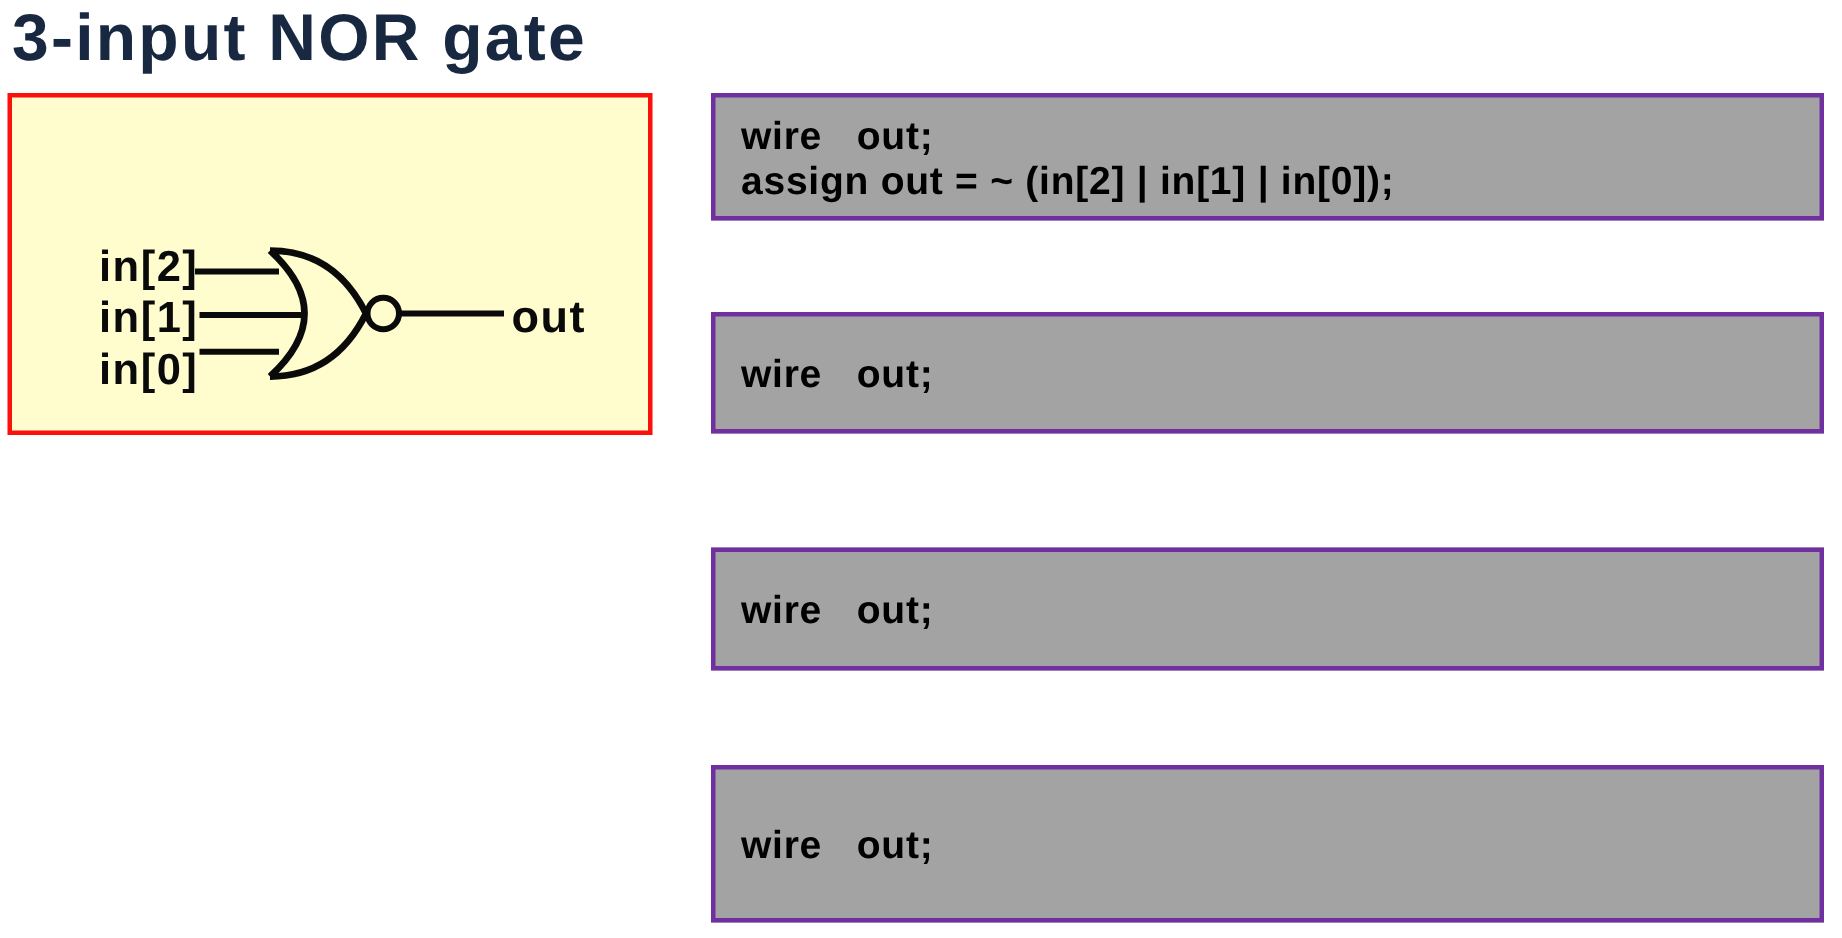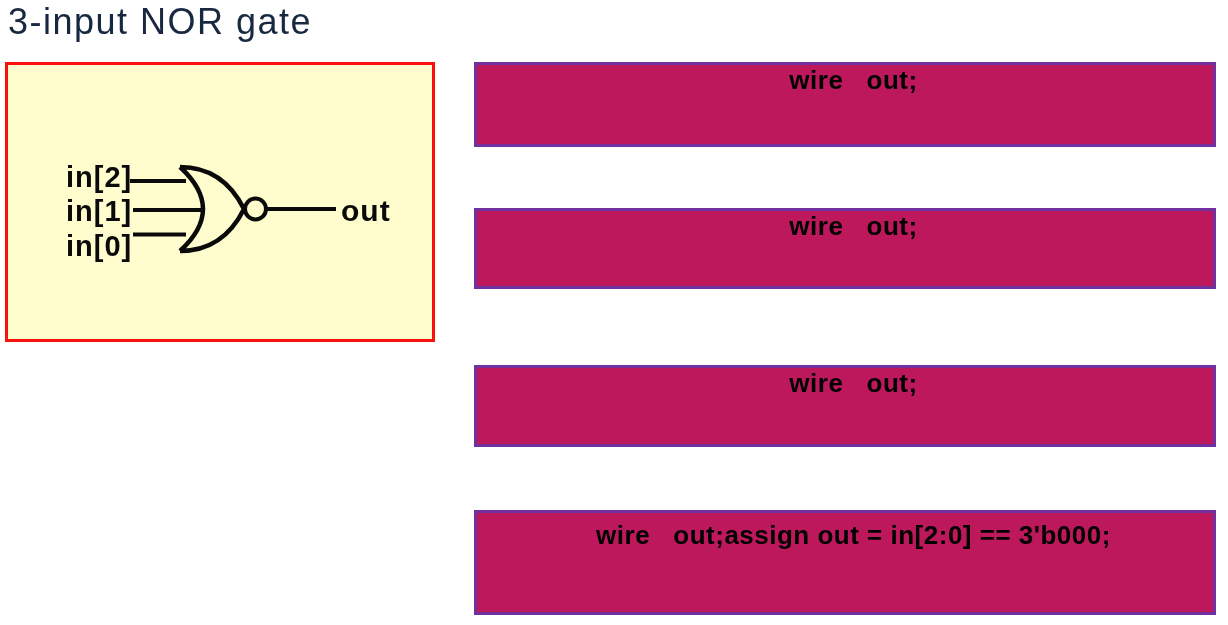--- a/index.html
+++ b/index.html
@@ -9,55 +9,55 @@
     width: 1228px;
     height: 625px;
     background: #ffffff;
     font-family: "Liberation Sans", sans-serif;
     overflow: hidden;
   }
   .slide-title {
     position: absolute;
     left: 8px;
     top: 1px;
-    font-size: 36px;
-    font-weight: 400;
+    font-size: 44px;
+    font-weight: 700;
     letter-spacing: 1.5px;
     color: #182840;
     white-space: pre;
   }
   .gate-panel {
     position: absolute;
     left: 5px;
     top: 62px;
     width: 430px;
-    height: 280px;
+    height: 228px;
     background: #FFFDCD;
     border: 3px solid #FA100C;
   }
   .gate-svg {
     position: absolute;
     left: 50px;
     top: 86px;
     width: 350px;
     height: 125px;
   }
   .gate-svg text {
     font-family: "Liberation Sans", sans-serif;
     font-weight: bold;
     fill: #0a0a0a;
   }
   .code-box {
     position: absolute;
     left: 474px;
     width: 742px;
-    background: #be185d;
+    background: #a3a3a3;
     border: 3px solid #7030A0;
     display: flex;
-    flex-direction: row;
+    flex-direction: column;
     justify-content: center;
     padding-left: 17px;
   }
   .code-box.b1 { top: 62px;  height: 85px;  }
   .code-box.b2 { top: 208px; height: 81px;  }
   .code-box.b3 { top: 365px; height: 82px;  }
   .code-box.b4 { top: 510px; height: 105px; }
   .code-line {
     font-size: 26px;
     font-weight: bold;
@@ -93,28 +93,28 @@
       <circle cx="197.5" cy="58" r="10.5" fill="#FFFDCD" stroke="#0a0a0a" stroke-width="4"></circle>
 
       <line x1="209" y1="58" x2="278" y2="58" stroke="#0a0a0a" stroke-width="4"></line>
 
       <text x="283" y="70" font-size="30" letter-spacing="1">out</text>
     </svg>
   </div>
 
   <div class="code-box b1">
     <div class="code-line">wire   out;</div>
+    <div class="code-line">assign out = ~ (in[2] | in[1] | in[0]);</div>
   </div>
 
   <div class="code-box b2">
     <div class="code-line">wire   out;</div>
   </div>
 
   <div class="code-box b3">
     <div class="code-line">wire   out;</div>
   </div>
 
   <div class="code-box b4">
     <div class="code-line">wire   out;</div>
-    <div class="code-line">assign out = in[2:0] == 3'b000;</div>
   </div>
 
 </div>
 
 </body></html>

